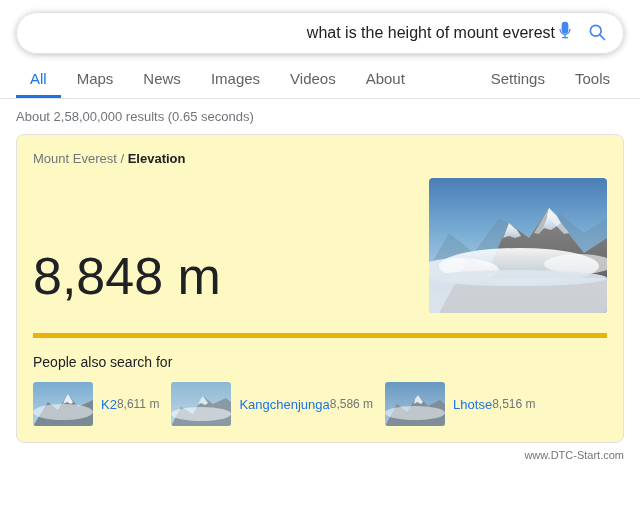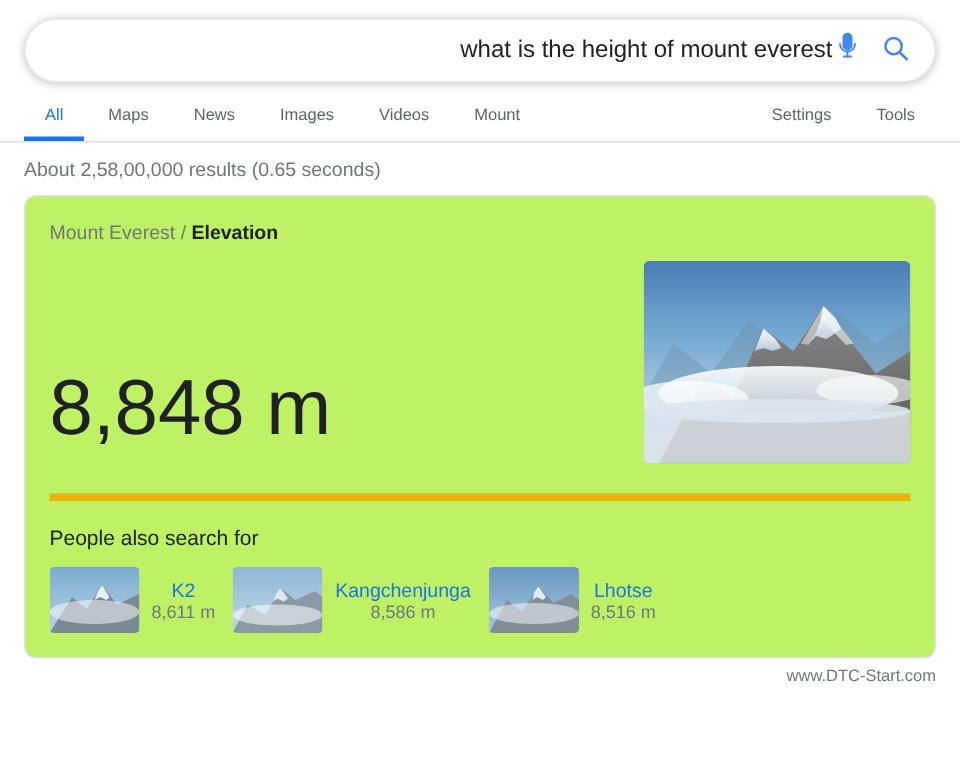--- a/index.html
+++ b/index.html
@@ -70,21 +70,21 @@
       flex: 1;
       gap: 2px;
     }
     .nav-right {
       display: flex;
       align-items: center;
       gap: 2px;
     }
     .nav-tab {
       padding: 8px 14px;
-      font-size: 11px;
+      font-size: 15px;
       color: #5f6368;
       cursor: pointer;
       border-bottom: 3px solid transparent;
       white-space: nowrap;
       text-decoration: none;
       display: inline-block;
     }
     .nav-tab.active {
       color: #1a73e8;
       border-bottom: 3px solid #1a73e8;
@@ -97,21 +97,21 @@
       font-size: 13px;
       color: #70757a;
     }
 
     
     .result-card {
       margin: 0 16px;
       border: 1px solid #e0e0e0;
       border-radius: 8px;
       padding: 16px;
-      background: #bef264;
+      background: #fef9c3;
     }
     .breadcrumb {
       font-size: 13px;
       color: #70757a;
       margin-bottom: 12px;
     }
     .breadcrumb span.bold {
       font-weight: bold;
       color: #202124;
     }
@@ -166,22 +166,21 @@
     }
     .search-item-thumb {
       width: 60px;
       height: 44px;
       border-radius: 3px;
       overflow: hidden;
       flex-shrink: 0;
     }
     .search-item-info {
       display: flex;
-      flex-direction: column;
-      text-align: center;
+      flex-direction: row;
     }
     .search-item-name {
       font-size: 13px;
       color: #1a73e8;
       font-weight: 500;
     }
     .search-item-elev {
       font-size: 12px;
       color: #70757a;
     }
@@ -219,21 +218,21 @@
   </div>
 </div>
 
 <div class="nav-tabs">
   <div class="nav-left">
     <a class="nav-tab active">All</a>
     <a class="nav-tab">Maps</a>
     <a class="nav-tab">News</a>
     <a class="nav-tab">Images</a>
     <a class="nav-tab">Videos</a>
-    <a class="nav-tab">Mount</a>
+    <a class="nav-tab">About</a>
   </div>
   <div class="nav-right">
     <a class="nav-tab">Settings</a>
     <a class="nav-tab">Tools</a>
   </div>
 </div>
 
 <div class="results-count">
   <span>About 2,58,00,000 results (0.65 seconds)</span>
 </div>

